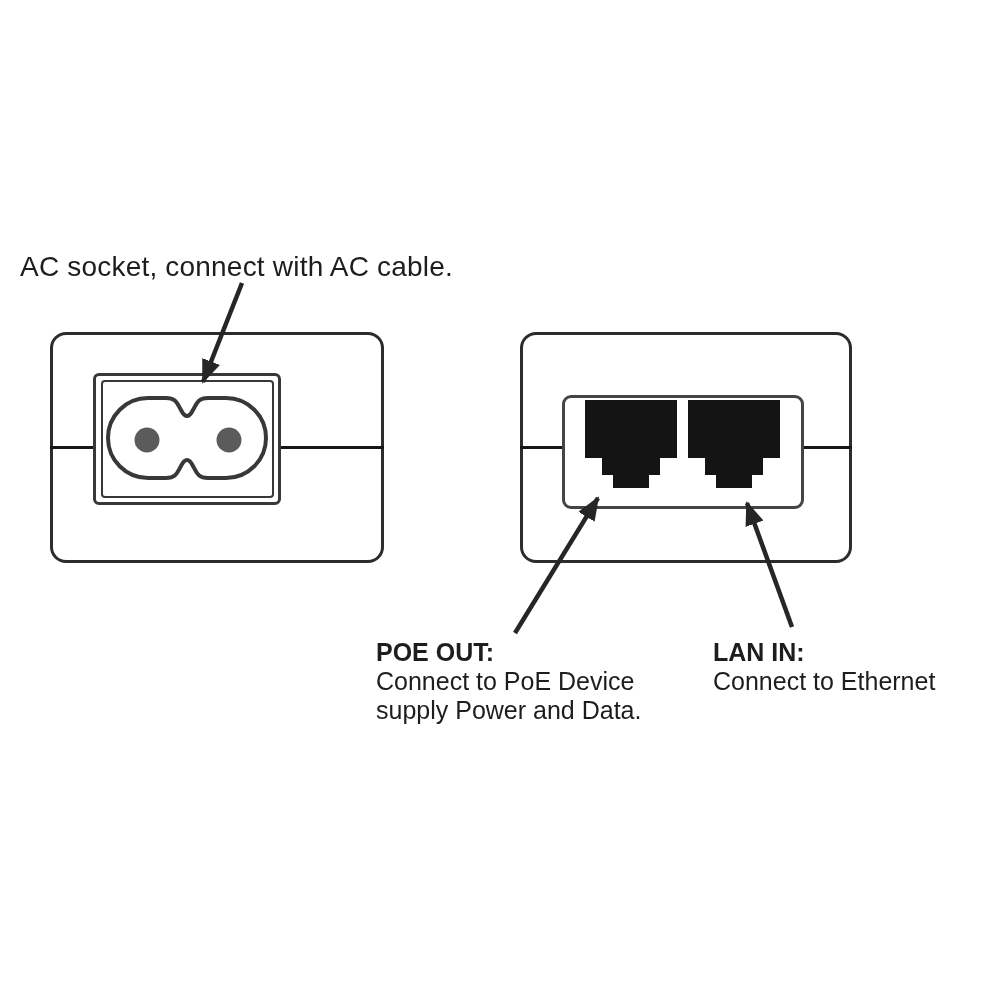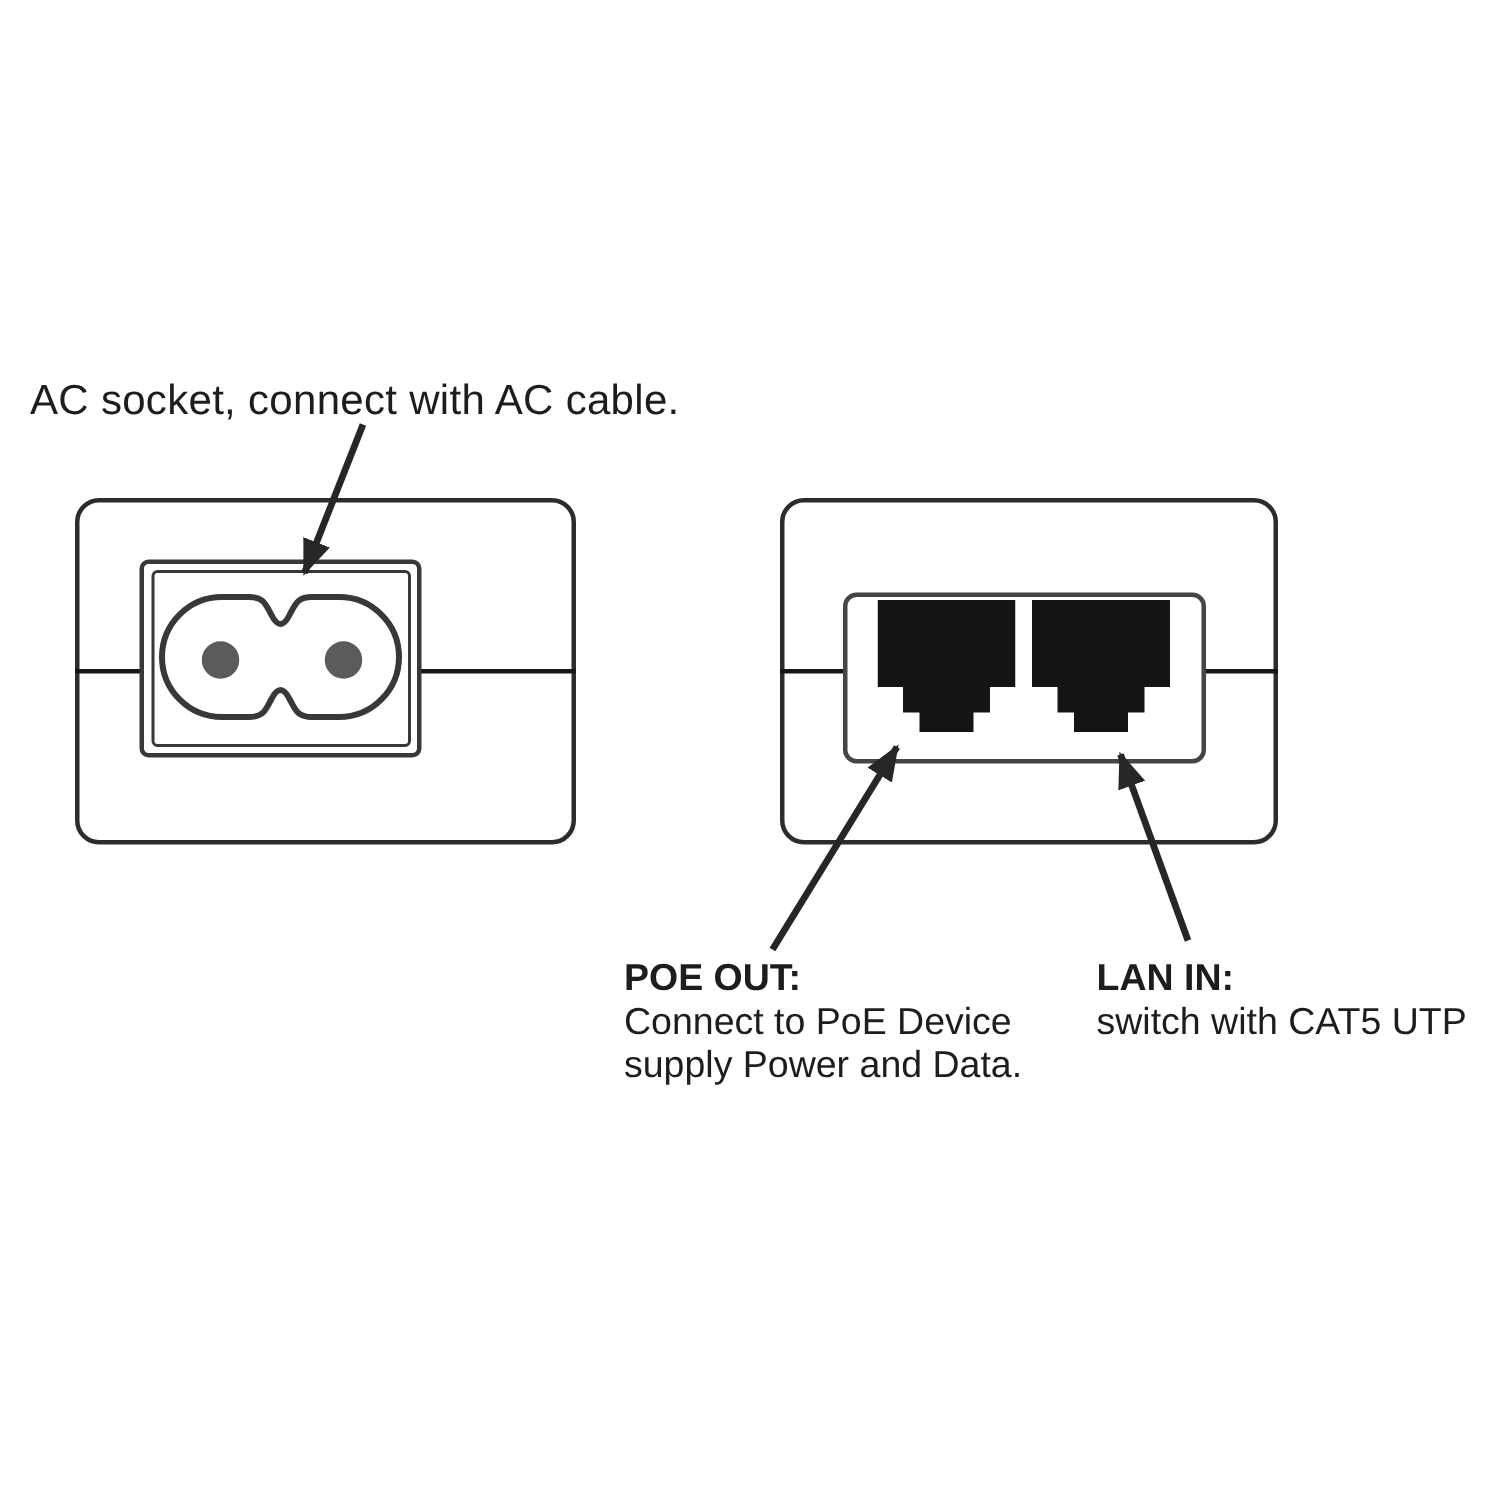--- a/index.html
+++ b/index.html
@@ -59,22 +59,22 @@
   .rj45-left{left:585px;}
   .rj45-right{left:688px;}
   .rj45{fill:var(--port-fill);}
 
   .overlay{left:0;top:0;pointer-events:none;}
   .arrow-line{stroke:var(--line);stroke-width:4.5;fill:none;}
   .arrow-head{fill:var(--line);}
 
   .note{font-size:25px;line-height:29px;white-space:nowrap;color:var(--ink);}
   .note-title{font-weight:bold;}
-  .note-poe{left:416px;top:638px;}
-  .note-lan{left:731px;top:638px;}
+  .note-poe{left:376px;top:638px;}
+  .note-lan{left:713px;top:638px;}
 </style>
 </head>
 <body>
 
 <div class="abs title">AC socket, connect with AC cable.</div>
 
 <div class="abs device device-ac"></div>
 <div class="abs seam seam-a"></div>
 <div class="abs seam seam-b"></div>
 <div class="abs plate-outer"></div>
@@ -124,14 +124,14 @@
 </svg>
 
 <div class="abs note note-poe">
   <div class="note-title">POE OUT:</div>
   <div>Connect to PoE Device</div>
   <div>supply Power and Data.</div>
 </div>
 
 <div class="abs note note-lan">
   <div class="note-title">LAN IN:</div>
-  <div>switch with CAT5 UTP</div>
+  <div>Connect to Ethernet</div>
 </div>
 
 </body></html>

